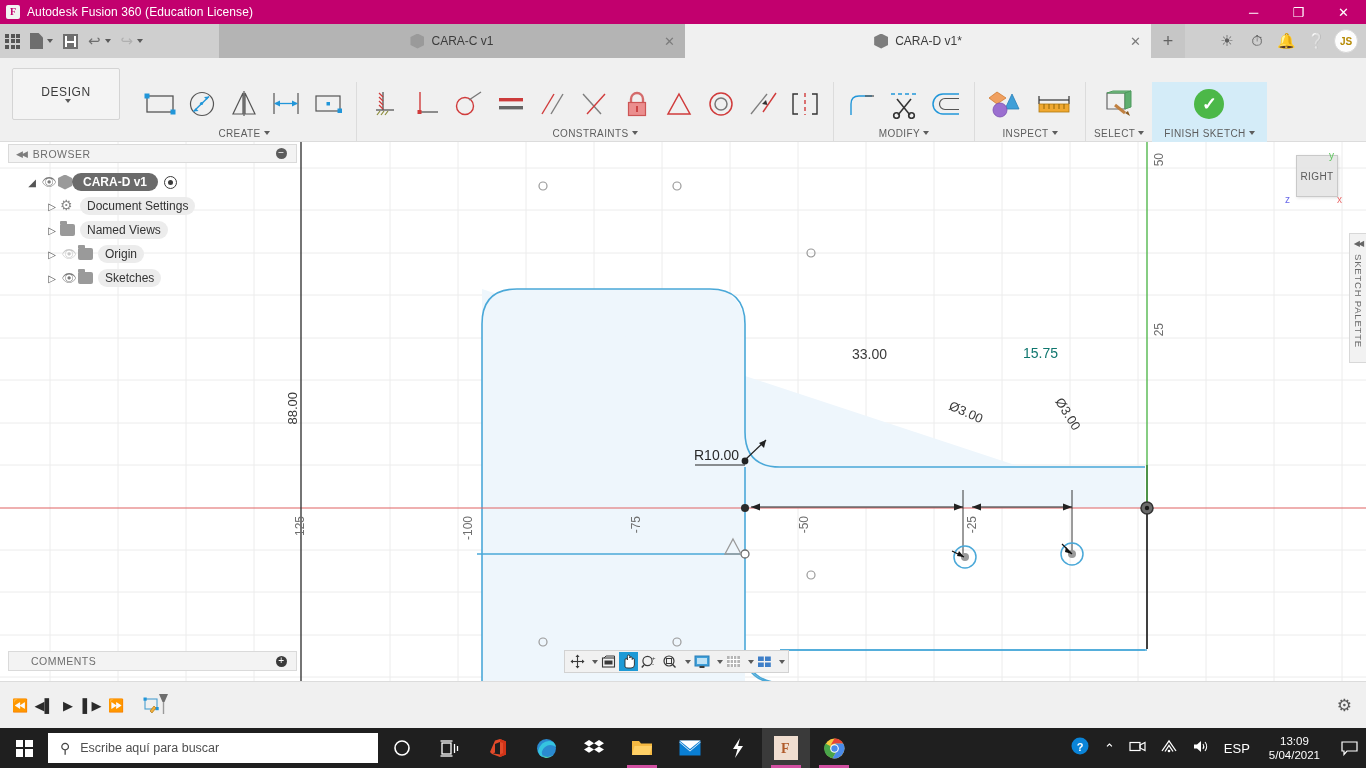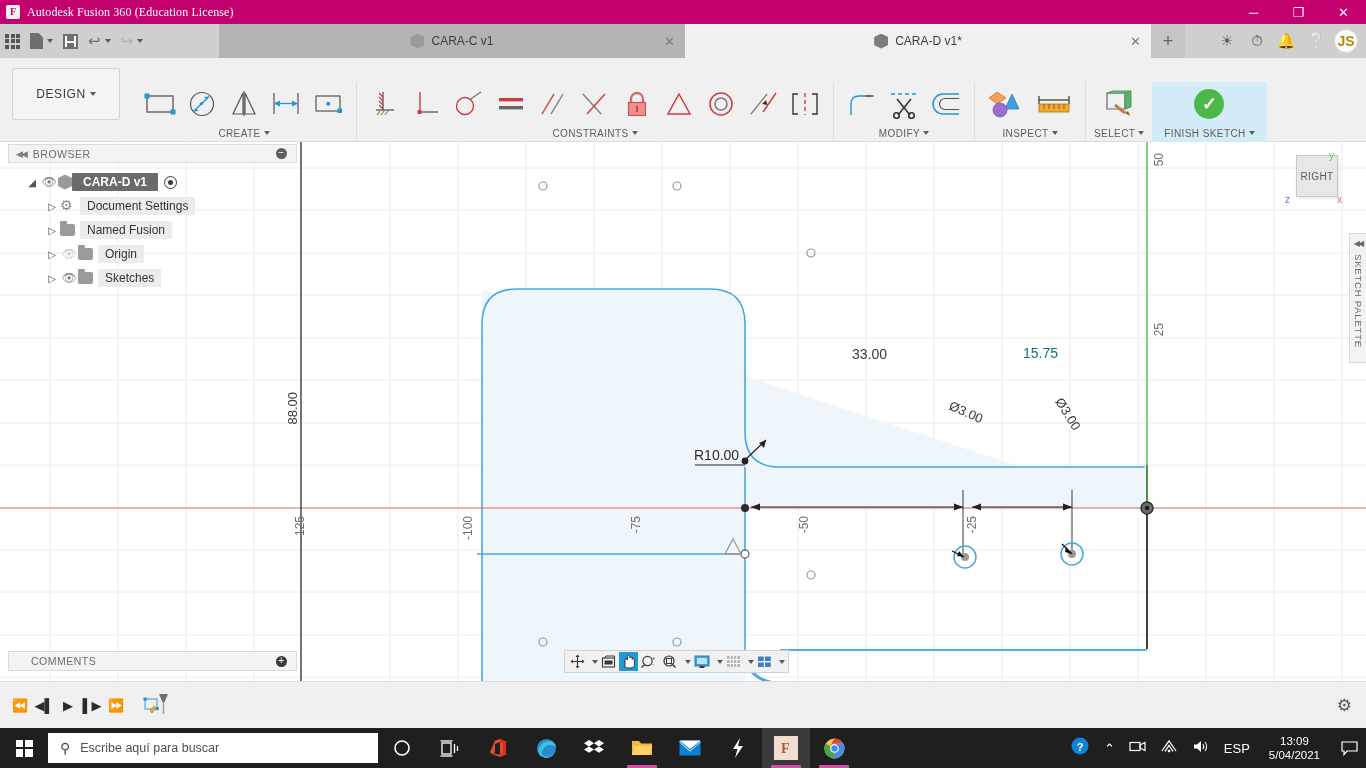--- a/index.html
+++ b/index.html
@@ -16,21 +16,21 @@
   .titlebar {
     position:absolute; left:0; top:0; width:1366px; height:24px;
     background:#c2006e; color:#fff; display:flex; align-items:center;
   }
   .tb-logo {
     width:14px; height:14px; margin-left:6px; margin-right:7px;
     background:#f2f2f2; border-radius:2px; color:#c2006e;
     font-size:10px; font-weight:bold; line-height:14px; text-align:center;
     font-family:"Liberation Serif", serif;
   }
-  .tb-title { font-size:12px; letter-spacing:0.1px;font-family:Liberation Serif, serif; }
+  .tb-title { font-size:12px; letter-spacing:0.1px; }
   .tb-btns { margin-left:auto; display:flex; height:24px; }
   .tb-btn {
     width:45px; height:24px; display:flex; align-items:center; justify-content:center;
     font-size:13px; color:#fff;
   }
   .tb-btn span { display:block; }
 
   
   .qbar {
     position:absolute; left:0; top:24px; width:1366px; height:34px;
@@ -65,34 +65,34 @@
   .cube-ic.dark { background:#7d7d7d; }
   .tab-x { position:absolute; right:10px; top:10px; font-size:13px; color:#7b7b7b; }
   .tab-plus {
     width:34px;height:34px;display:flex;align-items:center;justify-content:center;
     font-size:18px;color:#636363;background:#c6c6c6;
   }
   .qa-right { position:absolute; right:8px; top:0; height:34px; display:flex; align-items:center; gap:4px;}
   .ric { width:26px;height:26px;display:flex;align-items:center;justify-content:center;color:#5f5f5f;font-size:15px;}
   .avatar {
     width:24px;height:24px;border-radius:50%;background:#fdfdfd;color:#b58900;
-    font-size:14px;display:flex;align-items:center;justify-content:center;font-weight:bold;
+    font-size:10px;display:flex;align-items:center;justify-content:center;font-weight:bold;
     border:1px solid #d6d6d6;
   }
 
   
   .ribbon {
     position:absolute; left:0; top:58px; width:1366px; height:84px;
     background:#f0f0f0; border-bottom:1px solid #dcdcdc;
   }
   .wsbtn {
     position:absolute; left:12px; top:10px; width:108px; height:52px;
     border:1px solid #d4d4d4; background:#f4f4f4; border-radius:2px;
     display:flex; align-items:center; justify-content:center;
-    font-size:12px; color:#3b3b3b; letter-spacing:0.6px;
+    font-size:12px; color:#3b3b3b; letter-spacing:0.6px;flex-direction:column;
   }
   .ribtabs { position:absolute; left:132px; top:0; height:22px; display:flex; align-items:flex-end; }
   .ribtab {
     font-size:11px; color:#5d5d5d; letter-spacing:0.5px; padding:3px 14px 4px;
     position:relative;
   }
   .ribtab.sel { color:#1477b7; background:#d9ecf8; }
   .ribtab.sel:after {
     content:""; position:absolute; left:0; right:0; bottom:-2px; height:3px; background:#2196d9;
   }
@@ -121,21 +121,21 @@
   .bhdr .minus { margin-left:auto; margin-right:9px; width:11px; height:11px; border-radius:50%;
                  background:#5c5c5c; color:#fff; font-size:10px; line-height:9px; text-align:center;}
   .tree { position:absolute; left:8px; top:170px; width:289px; }
   .trow { display:flex; align-items:center; height:24px; font-size:12px; color:#333; }
   .trow .exp { width:16px; text-align:center; color:#555; font-size:10px; flex:none;}
   .eye { width:18px; flex:none; display:flex; align-items:center; justify-content:center; color:#7b7b7b;}
   .folder { width:15px;height:12px;background:#9a9a9a;border-radius:1px 2px 2px 2px; flex:none;
             position:relative; margin-right:5px;}
   .folder:before{content:"";position:absolute;left:0;top:-3px;width:7px;height:3px;background:#9a9a9a;border-radius:1px 1px 0 0;}
   .gear { width:14px;height:14px;flex:none;margin-right:6px;color:#8a8a8a;font-size:14px;line-height:13px;}
-  .tlabel { background:#ececec; padding:2px 7px; border-radius:1px; }
+  .tlabel { background:#ececec; padding:2px 7px; border-radius:9px; }
   .tlabel.root { background:#6b6b6b; color:#fff; font-weight:bold; padding:2px 11px;}
   .radio { width:13px;height:13px;border-radius:50%;border:1.5px solid #3b3b3b;margin-left:6px;
            display:flex;align-items:center;justify-content:center;flex:none;}
   .radio i { width:5px;height:5px;border-radius:50%;background:#3b3b3b;display:block;}
 
   .comments {
     position:absolute; left:8px; top:651px; width:289px; height:20px;
     background:#f3f3f3; border:1px solid #dadada; display:flex; align-items:center;
     font-size:10.5px; color:#6d6d6d; letter-spacing:0.5px;
   }
@@ -772,21 +772,21 @@
         </span>
     </div>
     <div class="trow" style="padding-left:36px;">
       <span class="exp">▷</span>
       <span class="gear">⚙</span>
       <span class="tlabel">Document Settings</span>
     </div>
     <div class="trow" style="padding-left:36px;">
       <span class="exp">▷</span>
       <span class="folder"></span>
-      <span class="tlabel">Named Fusion</span>
+      <span class="tlabel">Named Views</span>
     </div>
     <div class="trow" style="padding-left:36px;">
       <span class="exp">▷</span>
       <span class="eye" style="color:#c8c8c8;">👁</span>
       <span class="folder"></span>
       <span class="tlabel">Origin</span>
     </div>
     <div class="trow" style="padding-left:36px;">
       <span class="exp">▷</span>
       <span class="eye">👁</span>

